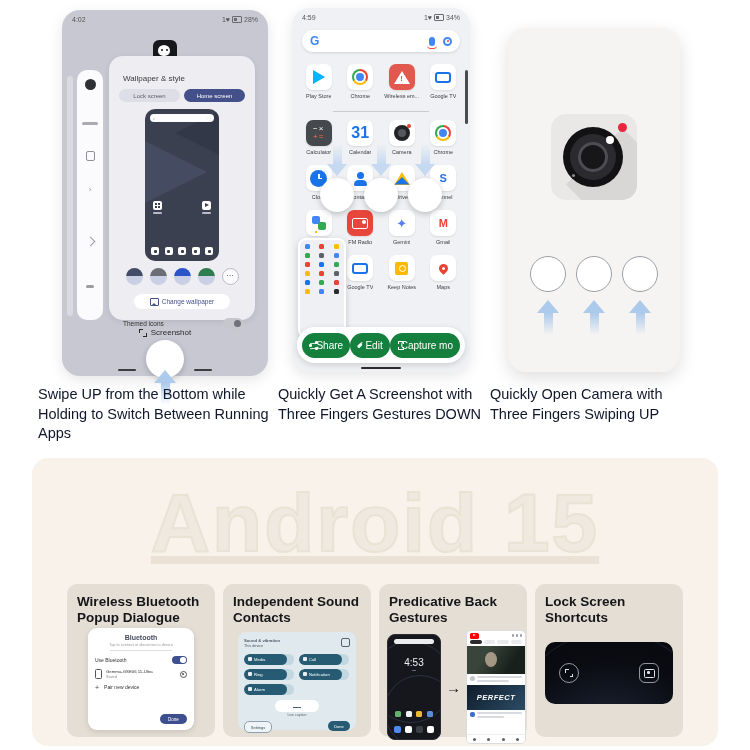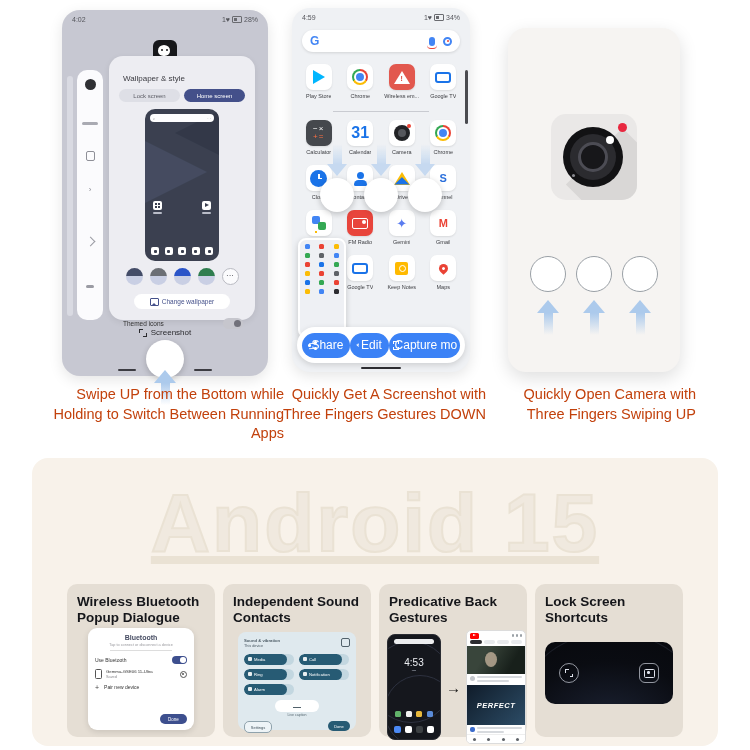--- a/index.html
+++ b/index.html
@@ -116,21 +116,21 @@
   .ic-pin{width:9px;height:9px;background:#ea4335;border-radius:50% 50% 50% 0;transform:rotate(-45deg);position:relative;}
   .ic-pin:after{content:"";position:absolute;left:3px;top:3px;width:3px;height:3px;background:#fff;border-radius:50%;}
   .touch-circle{position:absolute;width:34px;height:34px;border-radius:50%;background:#fff;box-shadow:0 2px 6px rgba(0,0,0,.22);}
   .arrow-dn{position:absolute;width:20px;opacity:.75;}
   .arrow-dn .stm{width:9px;margin:0 auto;height:20px;background:linear-gradient(rgba(172,202,236,0),#b9d2ef);}
   .arrow-dn .tri{width:0;height:0;border-left:10px solid transparent;border-right:10px solid transparent;border-top:12px solid #b9d2ef;}
   .p2-thumb{position:absolute;left:6px;top:230px;width:44px;height:96px;background:#eef0f4;border:2.5px solid #fff;border-radius:8px;box-shadow:0 2px 6px rgba(0,0,0,.18);overflow:hidden;}
   .p2-thumb .trow{display:flex;justify-content:space-around;margin-top:4px;}
   .p2-thumb .td{width:5px;height:5px;border-radius:1.5px;}
   .p2-bar{position:absolute;left:5px;right:5px;bottom:9px;height:36px;background:#fff;border-radius:18px;box-shadow:0 2px 6px rgba(0,0,0,.15);display:flex;align-items:center;justify-content:space-between;padding:0 5px;box-sizing:border-box;}
-  .bar-pill{height:25px;border-radius:13px;background:#3b82f6;color:#fff;font-size:12px;display:flex;align-items:center;justify-content:center;gap:3px;padding:0 7px;white-space:nowrap;overflow:hidden;}
+  .bar-pill{height:25px;border-radius:13px;background:#15803d;color:#fff;font-size:10px;display:flex;align-items:center;justify-content:center;gap:3px;padding:0 7px;white-space:nowrap;overflow:hidden;}
   .sh-ic{width:8px;height:8px;position:relative;}
   .sh-ic:before{content:"";position:absolute;width:2.5px;height:2.5px;background:#fff;border-radius:50%;left:0;top:3px;box-shadow:6px -3px 0 #fff,6px 3px 0 #fff;}
   .sh-ic:after{content:"";position:absolute;left:1px;top:2px;width:6px;height:4px;border-top:1px solid #fff;border-bottom:1px solid #fff;transform:skewY(-6deg);opacity:.9;}
   .pen-ic{width:8px;height:2.5px;background:#fff;transform:rotate(-45deg);border-radius:1px;position:relative;}
   .pen-ic:after{content:"";position:absolute;right:-2px;top:0;border-left:2.5px solid #fff;border-top:1.2px solid transparent;border-bottom:1.2px solid transparent;}
   .cap-ic{width:7px;height:9px;position:relative;}
   .cap-ic:before,.cap-ic:after{content:"";position:absolute;left:1px;width:4px;height:2px;border:1px solid #fff;}
   .cap-ic:before{top:0;border-bottom:none;}
   .cap-ic:after{bottom:0;border-top:none;}
   .p2-dash{position:absolute;bottom:3px;left:69px;width:40px;height:2.5px;background:#2c2c30;border-radius:2px;}
@@ -139,21 +139,21 @@
   .cam-tile{position:absolute;left:43px;top:86px;width:86px;height:86px;background:#eae8e7;border-radius:15px;overflow:hidden;}
   .cam-shadow{position:absolute;left:30px;top:34px;width:90px;height:80px;background:#d9d7d6;transform:rotate(45deg);}
   .cam-lens{position:absolute;left:12px;top:13px;width:60px;height:60px;border-radius:50%;background:#121214;}
   .cam-lens .r1{position:absolute;left:7px;top:7px;width:46px;height:46px;border-radius:50%;background:#2b2b2f;}
   .cam-lens .r2{position:absolute;left:15px;top:15px;width:30px;height:30px;border-radius:50%;background:#17171a;border:3px solid #4c4c54;box-sizing:border-box;}
   .cam-lens .hl{position:absolute;right:9px;top:9px;width:8px;height:8px;border-radius:50%;background:#fff;}
   .cam-lens .pt{position:absolute;left:9px;bottom:10px;width:3px;height:3px;border-radius:50%;background:#8a8a90;}
   .cam-red{position:absolute;right:10px;top:9px;width:9px;height:9px;border-radius:50%;background:#e8273f;}
   .p3-circ{position:absolute;top:228px;width:36px;height:36px;border-radius:50%;background:#fff;border:1.5px solid #9aa0a6;box-sizing:border-box;}
   
-  .caption{position:absolute;top:385px;font-size:14.5px;line-height:1.35;color:#c2410c;text-align:right;font-weight:500;}
+  .caption{position:absolute;top:385px;font-size:14.5px;line-height:1.35;color:#0f172a;text-align:left;font-weight:500;}
   
   .panel{position:absolute;left:32px;top:458px;width:686px;height:288px;background:#f8f2ea;border-radius:16px;}
   .watermark{position:absolute;top:18px;left:0;right:0;text-align:center;font-size:82px;font-weight:bold;letter-spacing:2px;color:rgba(234,226,214,.55);text-decoration:underline;-webkit-text-stroke:2px #eae2d4;}
   .heading{position:absolute;top:58px;left:0;right:0;text-align:center;font-size:27px;font-weight:bold;color:#101114;}
   .cards{position:absolute;top:126px;left:35px;display:flex;gap:8px;}
   .fcard{width:148px;height:153px;background:#e5ded4;border-radius:10px;padding:10px 10px 0;box-sizing:border-box;position:relative;}
   .fcard h4{margin:0;font-size:13.5px;line-height:1.15;font-weight:bold;color:#15161a;}
   
   .bt{position:absolute;left:21px;top:44px;width:106px;height:102px;background:#fff;border-radius:9px;box-shadow:0 2px 6px rgba(0,0,0,.12);padding:6px 7px;box-sizing:border-box;font-size:5px;color:#333;}
   .bt-title{text-align:center;font-size:7px;font-weight:bold;color:#474d63;}
@@ -206,21 +206,21 @@
   .yt-dot{width:2.5px;height:2.5px;border-radius:50%;background:#9aa0a6;margin-left:auto;box-shadow:-4px 0 0 #9aa0a6,-8px 0 0 #9aa0a6;}
   .yt-chips{display:flex;gap:2px;padding:0 3px 2px;}
   .yt-chip{height:4px;border-radius:2px;background:#e8eaed;flex:1;}
   .yt-chip.on{background:#2c2c30;}
   .yt-t1{height:28px;background:linear-gradient(120deg,#39453b 30%,#18201b 75%);position:relative;}
   .yt-t1:after{content:"";position:absolute;left:18px;top:6px;width:12px;height:15px;background:#b9a893;border-radius:50%;opacity:.85;}
   .yt-meta{display:flex;gap:2px;padding:2px 3px;}
   .yt-av{width:5px;height:5px;border-radius:50%;background:#c4c7cc;flex:none;}
   .yt-lines{flex:1;}
   .yt-l{height:2px;background:#d7dade;border-radius:1px;margin-bottom:1.5px;}
-  .yt-t2{height:40px;background:linear-gradient(135deg,#101c2a,#2c4c66);display:flex;align-items:center;justify-content:center;}
+  .yt-t2{height:25px;background:linear-gradient(135deg,#101c2a,#2c4c66);display:flex;align-items:center;justify-content:center;}
   .yt-t2 span{color:#fff;font-size:7.5px;font-weight:bold;font-style:italic;letter-spacing:.5px;}
   .yt-nav{position:absolute;bottom:0;left:0;right:0;height:8px;border-top:1px solid #eee;display:flex;align-items:center;justify-content:space-around;background:#fff;}
   .yt-nav i{width:3px;height:3px;background:#5f6368;border-radius:50%;}
   
   .lk{position:absolute;left:10px;top:58px;width:128px;height:62px;background:radial-gradient(120% 160% at 50% 120%,#1a2030 0%,#0a0c12 55%,#07080c 100%);border-radius:10px;overflow:hidden;}
   .lk .arc{position:absolute;left:-30px;top:-46px;width:190px;height:120px;border-radius:50%;border:1px solid rgba(160,175,205,.18);}
   .lk .arc2{position:absolute;left:-20px;top:-10px;width:170px;height:130px;border-radius:50%;border:1px solid rgba(160,175,205,.12);}
   .lk-ic{position:absolute;top:21px;width:20px;height:20px;border-radius:50%;border:1.5px solid rgba(220,225,235,.65);box-sizing:border-box;display:flex;align-items:center;justify-content:center;}
   .scan-g{width:8px;height:8px;position:relative;}
   .scan-g:before,.scan-g:after{content:"";position:absolute;width:2.5px;height:2.5px;border:1.2px solid #dfe3ec;}

